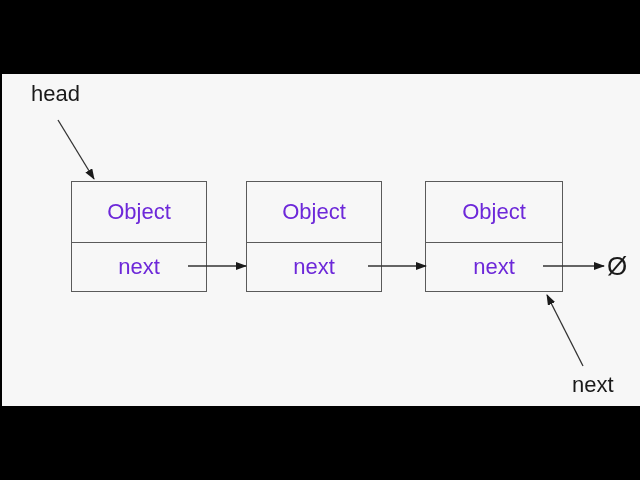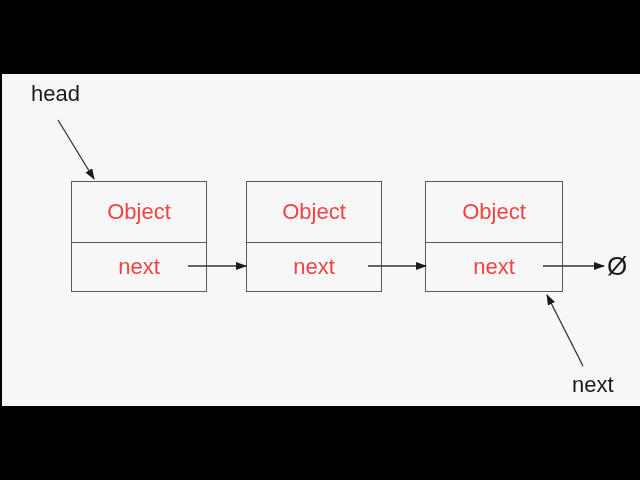--- a/index.html
+++ b/index.html
@@ -62,21 +62,21 @@
     height: 111px;
     box-sizing: border-box;
     border: 1px solid #5a5a5a;
     background: #f7f7f7;
   }
   .node .cell {
     display: flex;
     align-items: center;
     justify-content: center;
     font-size: 22px;
-    color: #ef4444;
+    color: #6d28d9;
     box-sizing: border-box;
   }
   .node .cell.object {
     height: 61px;
     border-bottom: 1px solid #5a5a5a;
   }
   .node .cell.next {
     height: 48px;
     text-align: right;
   }

